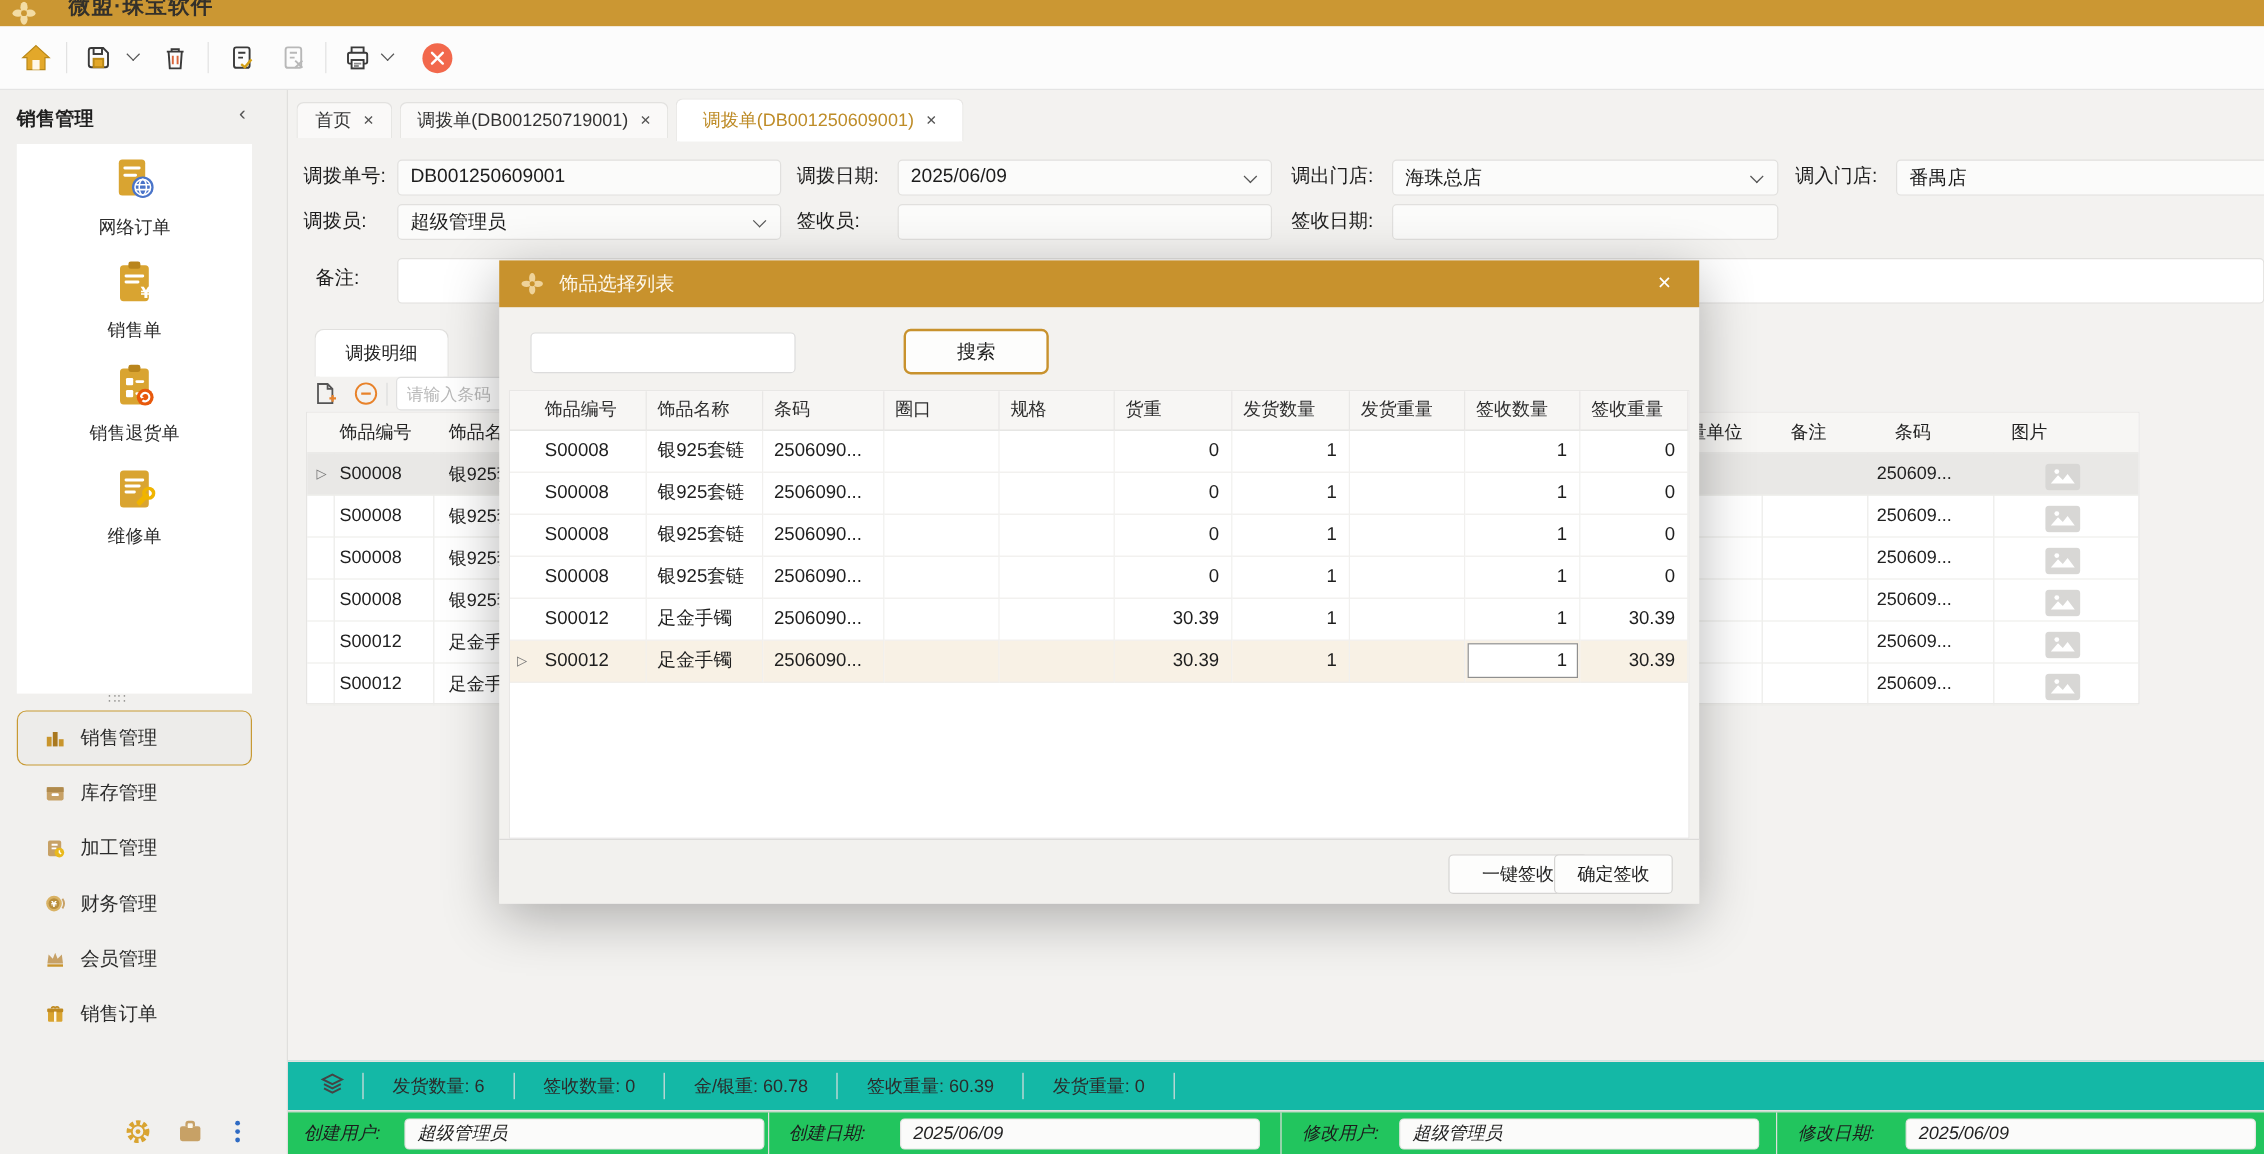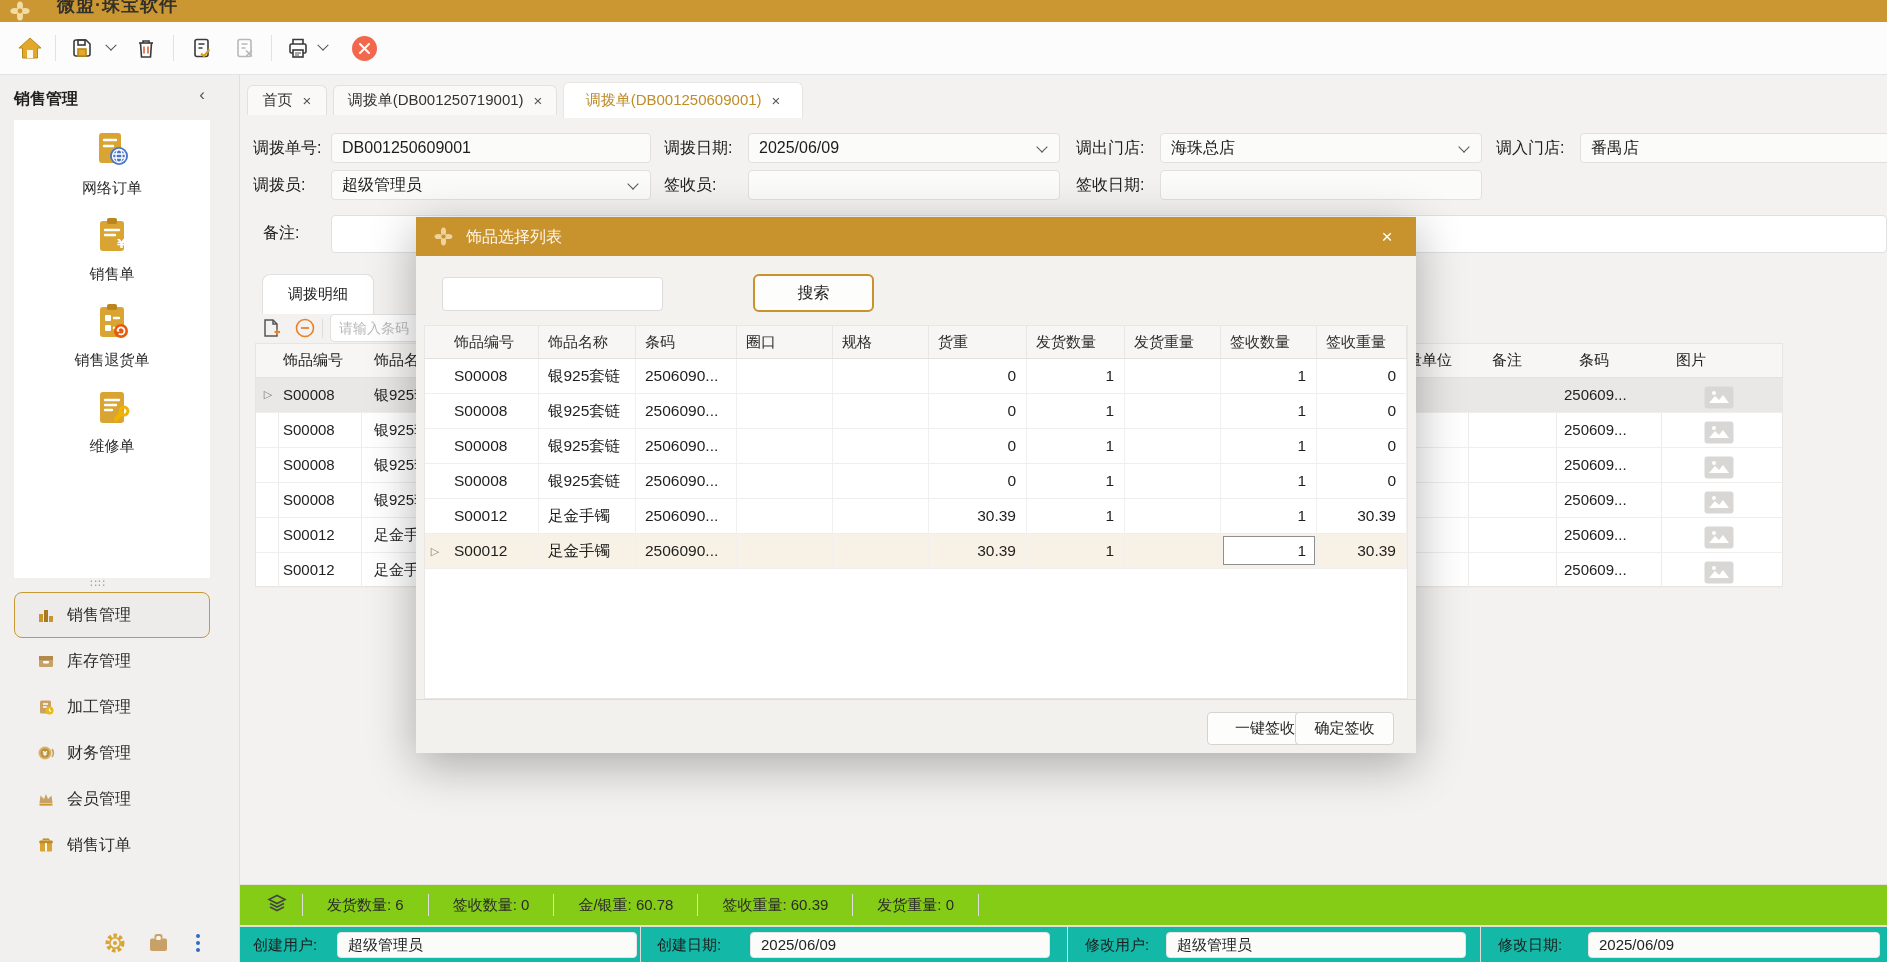--- a/index.html
+++ b/index.html
@@ -60,25 +60,25 @@
   .bg-row { position:absolute; left:0; width:100%; height:35px; border-bottom:1px solid #EFEEEC; }
   .bg-row.sel { background:#E9E8E6; }
   .bg-row span { position:absolute; top:8px; font-size:15px; color:#222; white-space:nowrap; }
   .bg-row .exp { left:4px; top:10px; width:16px; font-size:11px; color:#777; text-align:center; }
   .bg-row .c-code { left:27px; }
   .bg-row .c-name { left:118px; width:290px; overflow:hidden; }
   .bg-row .c-bar  { left:1308px; }
   .pic-badge { position:absolute; left:1448px; top:6px; }
 
   
-  .summary { position:absolute; left:240px; top:884px; width:1647px; height:42px; background:#84cc16; border-top:1px solid #E3E2E0; border-bottom:1px solid #E3E2E0; display:flex; align-items:center; }
+  .summary { position:absolute; left:240px; top:884px; width:1647px; height:42px; background:#14b8a6; border-top:1px solid #E3E2E0; border-bottom:1px solid #E3E2E0; display:flex; align-items:center; }
   .summary .s-icon { margin-left:26px; margin-right:14px; }
   .s-sep { width:1px; height:22px; background:#DEDEDE; }
   .s-item { font-size:15px; color:#2B2B2B; padding:0 24px; white-space:nowrap; }
-  .footerbar { position:absolute; left:240px; top:926px; width:1647px; height:36px; background:#14b8a6; border-top:1px solid #E0DFDD; }
+  .footerbar { position:absolute; left:240px; top:926px; width:1647px; height:36px; background:#22c55e; border-top:1px solid #E0DFDD;font-style:italic; }
   .footerbar .flabel { top:5px; height:26px; line-height:26px; font-size:15px; }
   .fval { position:absolute; top:5px; height:26px; background:#FBFBFA; border:1px solid #E6E5E3; border-radius:4px; font-size:15px; line-height:24px; padding:0 10px; color:#222; }
   .f-vsep { position:absolute; top:0; width:1px; height:36px; background:#DFDEDC; }
 
   
   .modal { position:absolute; left:416px; top:217px; width:1000px; height:536px; background:#F3F2EF; box-shadow:0 12px 45px rgba(0,0,0,0.30); }
   .m-header { position:absolute; left:0; top:0; width:100%; height:39px; background:#C8922D; }
   .m-title { position:absolute; left:50px; top:10px; font-size:16px; color:#FDF7EA; }
   .m-close { position:absolute; left:958px; top:8px; width:26px; height:24px; text-align:center; font-size:19px; color:#FFFFFF; cursor:pointer; line-height:24px; }
   .m-search { position:absolute; left:26px; top:60px; width:221px; height:34px; background:#FFFFFF; border:1px solid #DCDCDC; border-radius:4px; font-size:15px; padding:0 8px; font-family:inherit; }

